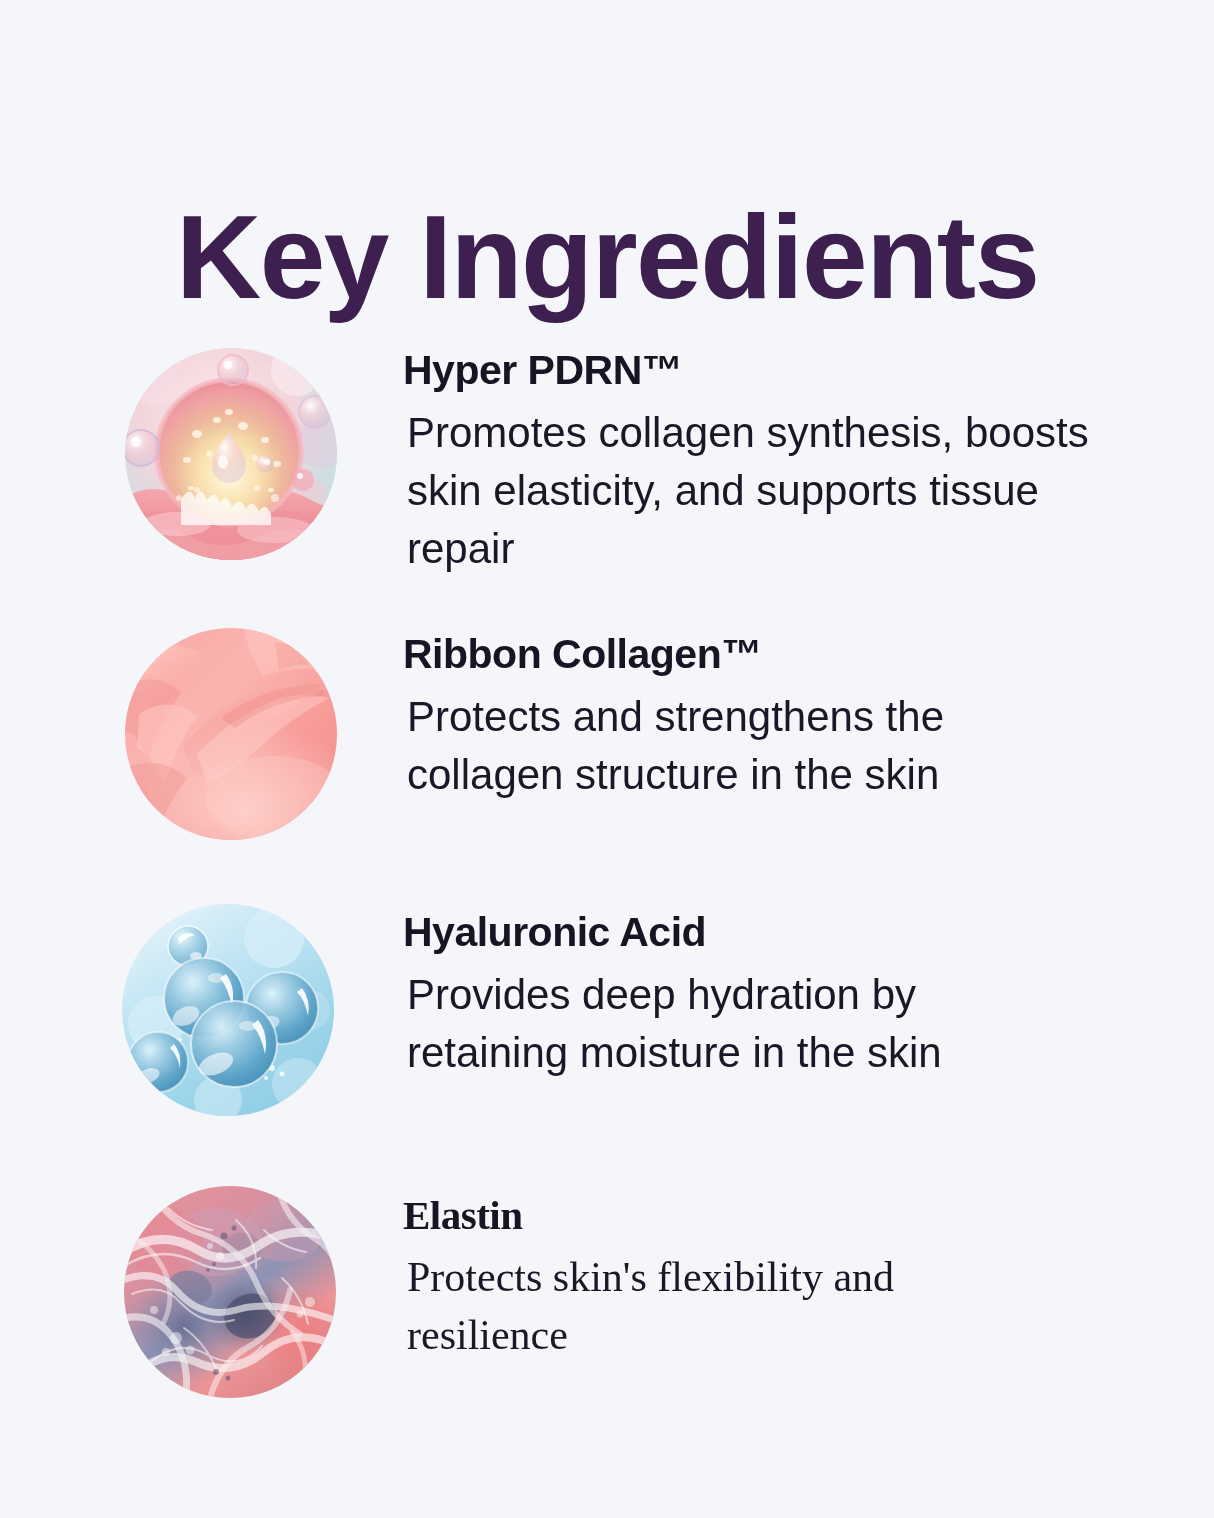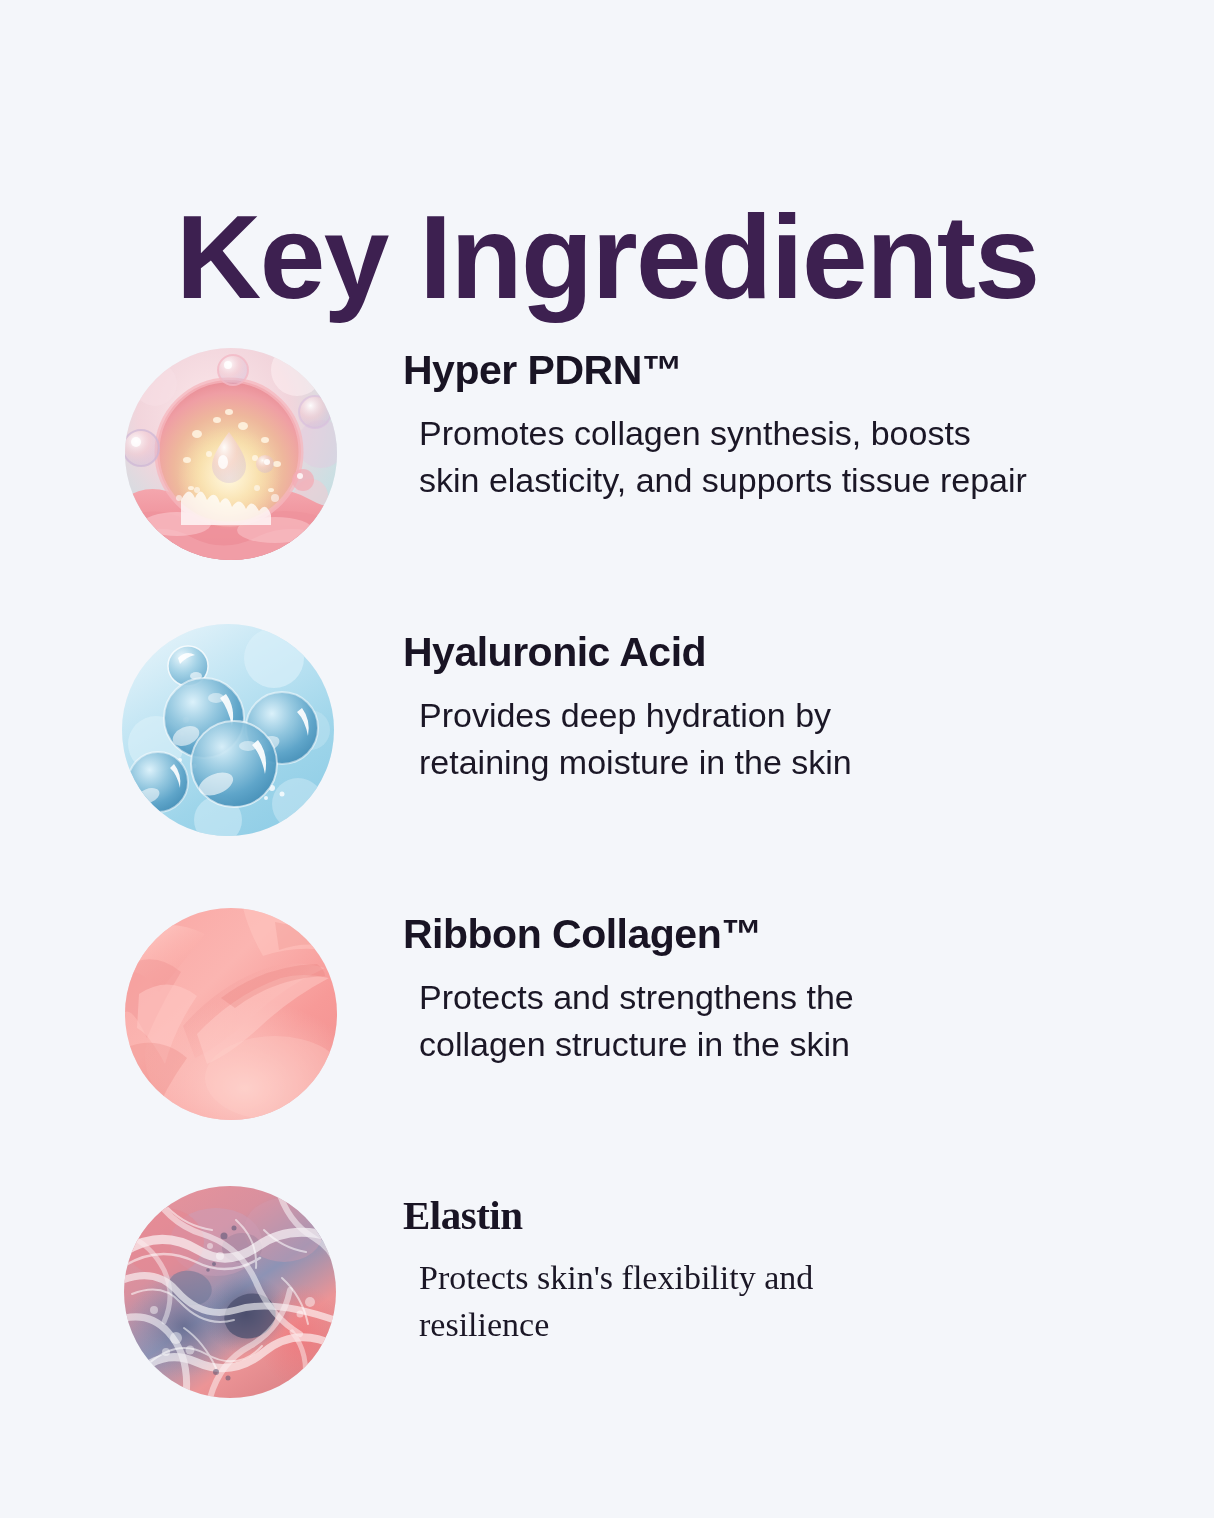--- a/index.html
+++ b/index.html
@@ -82,25 +82,25 @@
     font-size: 41px;
     font-weight: 700;
     letter-spacing: -0.5px;
     color: #191424;
     line-height: 1.12;
     margin: 0 0 10px 0;
     white-space: nowrap;
   }
 
   .ing-desc {
-    font-size: 34px;
+    font-size: 42px;
     font-weight: 400;
     color: #1b1726;
     line-height: 1.38;
-    margin: 16px;
+    margin: 4px;
     max-width: 700px;
     white-space: pre-line;
   }
 
   
   .ingredient-row.r1 .row-text { top: 16px; }
   .ingredient-row.r2 .row-text { top: 20px; }
   .ingredient-row.r3 .row-text { top: 18px; }
   .ingredient-row.r4 .row-text { top: 21px; font-family: Liberation Serif, serif; }
 
@@ -219,20 +219,77 @@
         </div>
       </div>
 
       <div class="row-text">
         <div class="ing-name">Hyper PDRN™</div>
         <div class="ing-desc">Promotes collagen synthesis, boosts
 skin elasticity, and supports tissue repair</div>
       </div>
     </div>
 
+    <div class="ingredient-row r2">
+      <div class="thumb-wrap">
+        <div class="thumb">
+          <svg viewBox="0 0 212 212" xmlns="http://www.w3.org/2000/svg">
+            <defs>
+              <linearGradient id="r2bg" x1="0" y1="0" x2="1" y2="1">
+                <stop offset="0%" stop-color="#f9a6a3"></stop>
+                <stop offset="38%" stop-color="#fbb5b1"></stop>
+                <stop offset="68%" stop-color="#f79a98"></stop>
+                <stop offset="100%" stop-color="#f08f8e"></stop>
+              </linearGradient>
+              <linearGradient id="r2fold1" x1="0.1" y1="0" x2="0.9" y2="1">
+                <stop offset="0%" stop-color="#ffd3ce" stop-opacity="0.95"></stop>
+                <stop offset="55%" stop-color="#fcb2ad" stop-opacity="0.5"></stop>
+                <stop offset="100%" stop-color="#f08f8e" stop-opacity="0.15"></stop>
+              </linearGradient>
+              <linearGradient id="r2fold2" x1="0" y1="0" x2="1" y2="0.6">
+                <stop offset="0%" stop-color="#e98b8c" stop-opacity="0.55"></stop>
+                <stop offset="50%" stop-color="#f8a7a3" stop-opacity="0.2"></stop>
+                <stop offset="100%" stop-color="#ffd8d4" stop-opacity="0.7"></stop>
+              </linearGradient>
+              <radialGradient id="r2sheen" cx="50%" cy="72%" r="60%">
+                <stop offset="0%" stop-color="#ffd9d3" stop-opacity="0.85"></stop>
+                <stop offset="100%" stop-color="#ffd9d3" stop-opacity="0"></stop>
+              </radialGradient>
+            </defs>
+
+            <rect width="212" height="212" fill="url(#r2bg)"></rect>
+
+            <ellipse cx="120" cy="148" rx="100" ry="74" fill="url(#r2sheen)"></ellipse>
+
+            <path d="M0 30 Q 40 6 80 26 Q 58 54 34 84 Q 14 58 0 66 Z" fill="url(#r2fold1)"></path>
+            <path d="M0 58 Q 30 42 56 64 Q 36 96 22 130 Q 8 100 0 104 Z" fill="#ef9190" opacity="0.4"></path>
+            <path d="M14 86 Q 44 66 72 88 Q 50 120 40 156 Q 24 126 12 120 Z" fill="#ffc9c4" opacity="0.55"></path>
+
+            <path d="M58 118 Q 96 74 148 58 Q 172 52 200 60 Q 160 78 128 108 Q 96 138 70 150 Z" fill="url(#r2fold2)"></path>
+            <path d="M72 126 Q 110 86 156 70 Q 178 64 204 70 Q 166 90 136 118 Q 106 146 82 156 Z" fill="#ffd1cb" opacity="0.45"></path>
+
+            <path d="M118 0 Q 160 10 212 0 L212 44 Q 174 36 138 48 Q 124 24 118 0 Z" fill="#ffc7c2" opacity="0.5"></path>
+            <path d="M150 14 Q 184 22 212 14 L212 40 Q 180 32 154 42 Z" fill="#ef9490" opacity="0.35"></path>
+
+            <path d="M96 90 Q 138 58 192 56 Q 200 62 200 68 Q 150 70 110 100 Z" fill="#e8807f" opacity="0.3"></path>
+
+            <path d="M0 140 Q 34 126 62 150 Q 40 180 28 212 L0 212 Z" fill="#e8807f" opacity="0.28"></path>
+
+            <ellipse cx="150" cy="170" rx="70" ry="42" fill="#ffcfc9" opacity="0.3"></ellipse>
+          </svg>
+        </div>
+      </div>
+
+      <div class="row-text">
+        <div class="ing-name">Ribbon Collagen™</div>
+        <div class="ing-desc">Protects and strengthens the
+collagen structure in the skin</div>
+      </div>
+    </div>
+
     <div class="ingredient-row r3">
       <div class="thumb-wrap">
         <div class="thumb">
           <svg viewBox="0 0 212 212" xmlns="http://www.w3.org/2000/svg">
             <defs>
               <linearGradient id="r3bg" x1="0.2" y1="0" x2="0.8" y2="1">
                 <stop offset="0%" stop-color="#e4f3fa"></stop>
                 <stop offset="35%" stop-color="#bfe4f3"></stop>
                 <stop offset="70%" stop-color="#9ed5ea"></stop>
                 <stop offset="100%" stop-color="#8fcde6"></stop>
@@ -302,77 +359,20 @@
         </div>
       </div>
 
       <div class="row-text">
         <div class="ing-name">Hyaluronic Acid</div>
         <div class="ing-desc">Provides deep hydration by
 retaining moisture in the skin</div>
       </div>
     </div>
 
-    <div class="ingredient-row r2">
-      <div class="thumb-wrap">
-        <div class="thumb">
-          <svg viewBox="0 0 212 212" xmlns="http://www.w3.org/2000/svg">
-            <defs>
-              <linearGradient id="r2bg" x1="0" y1="0" x2="1" y2="1">
-                <stop offset="0%" stop-color="#f9a6a3"></stop>
-                <stop offset="38%" stop-color="#fbb5b1"></stop>
-                <stop offset="68%" stop-color="#f79a98"></stop>
-                <stop offset="100%" stop-color="#f08f8e"></stop>
-              </linearGradient>
-              <linearGradient id="r2fold1" x1="0.1" y1="0" x2="0.9" y2="1">
-                <stop offset="0%" stop-color="#ffd3ce" stop-opacity="0.95"></stop>
-                <stop offset="55%" stop-color="#fcb2ad" stop-opacity="0.5"></stop>
-                <stop offset="100%" stop-color="#f08f8e" stop-opacity="0.15"></stop>
-              </linearGradient>
-              <linearGradient id="r2fold2" x1="0" y1="0" x2="1" y2="0.6">
-                <stop offset="0%" stop-color="#e98b8c" stop-opacity="0.55"></stop>
-                <stop offset="50%" stop-color="#f8a7a3" stop-opacity="0.2"></stop>
-                <stop offset="100%" stop-color="#ffd8d4" stop-opacity="0.7"></stop>
-              </linearGradient>
-              <radialGradient id="r2sheen" cx="50%" cy="72%" r="60%">
-                <stop offset="0%" stop-color="#ffd9d3" stop-opacity="0.85"></stop>
-                <stop offset="100%" stop-color="#ffd9d3" stop-opacity="0"></stop>
-              </radialGradient>
-            </defs>
-
-            <rect width="212" height="212" fill="url(#r2bg)"></rect>
-
-            <ellipse cx="120" cy="148" rx="100" ry="74" fill="url(#r2sheen)"></ellipse>
-
-            <path d="M0 30 Q 40 6 80 26 Q 58 54 34 84 Q 14 58 0 66 Z" fill="url(#r2fold1)"></path>
-            <path d="M0 58 Q 30 42 56 64 Q 36 96 22 130 Q 8 100 0 104 Z" fill="#ef9190" opacity="0.4"></path>
-            <path d="M14 86 Q 44 66 72 88 Q 50 120 40 156 Q 24 126 12 120 Z" fill="#ffc9c4" opacity="0.55"></path>
-
-            <path d="M58 118 Q 96 74 148 58 Q 172 52 200 60 Q 160 78 128 108 Q 96 138 70 150 Z" fill="url(#r2fold2)"></path>
-            <path d="M72 126 Q 110 86 156 70 Q 178 64 204 70 Q 166 90 136 118 Q 106 146 82 156 Z" fill="#ffd1cb" opacity="0.45"></path>
-
-            <path d="M118 0 Q 160 10 212 0 L212 44 Q 174 36 138 48 Q 124 24 118 0 Z" fill="#ffc7c2" opacity="0.5"></path>
-            <path d="M150 14 Q 184 22 212 14 L212 40 Q 180 32 154 42 Z" fill="#ef9490" opacity="0.35"></path>
-
-            <path d="M96 90 Q 138 58 192 56 Q 200 62 200 68 Q 150 70 110 100 Z" fill="#e8807f" opacity="0.3"></path>
-
-            <path d="M0 140 Q 34 126 62 150 Q 40 180 28 212 L0 212 Z" fill="#e8807f" opacity="0.28"></path>
-
-            <ellipse cx="150" cy="170" rx="70" ry="42" fill="#ffcfc9" opacity="0.3"></ellipse>
-          </svg>
-        </div>
-      </div>
-
-      <div class="row-text">
-        <div class="ing-name">Ribbon Collagen™</div>
-        <div class="ing-desc">Protects and strengthens the
-collagen structure in the skin</div>
-      </div>
-    </div>
-
     <div class="ingredient-row r4">
       <div class="thumb-wrap">
         <div class="thumb">
           <svg viewBox="0 0 212 212" xmlns="http://www.w3.org/2000/svg">
             <defs>
               <linearGradient id="r4bg" x1="0.15" y1="0" x2="0.85" y2="1">
                 <stop offset="0%" stop-color="#e7939b"></stop>
                 <stop offset="28%" stop-color="#d9909e"></stop>
                 <stop offset="52%" stop-color="#8d93b5"></stop>
                 <stop offset="74%" stop-color="#ec9496"></stop>

